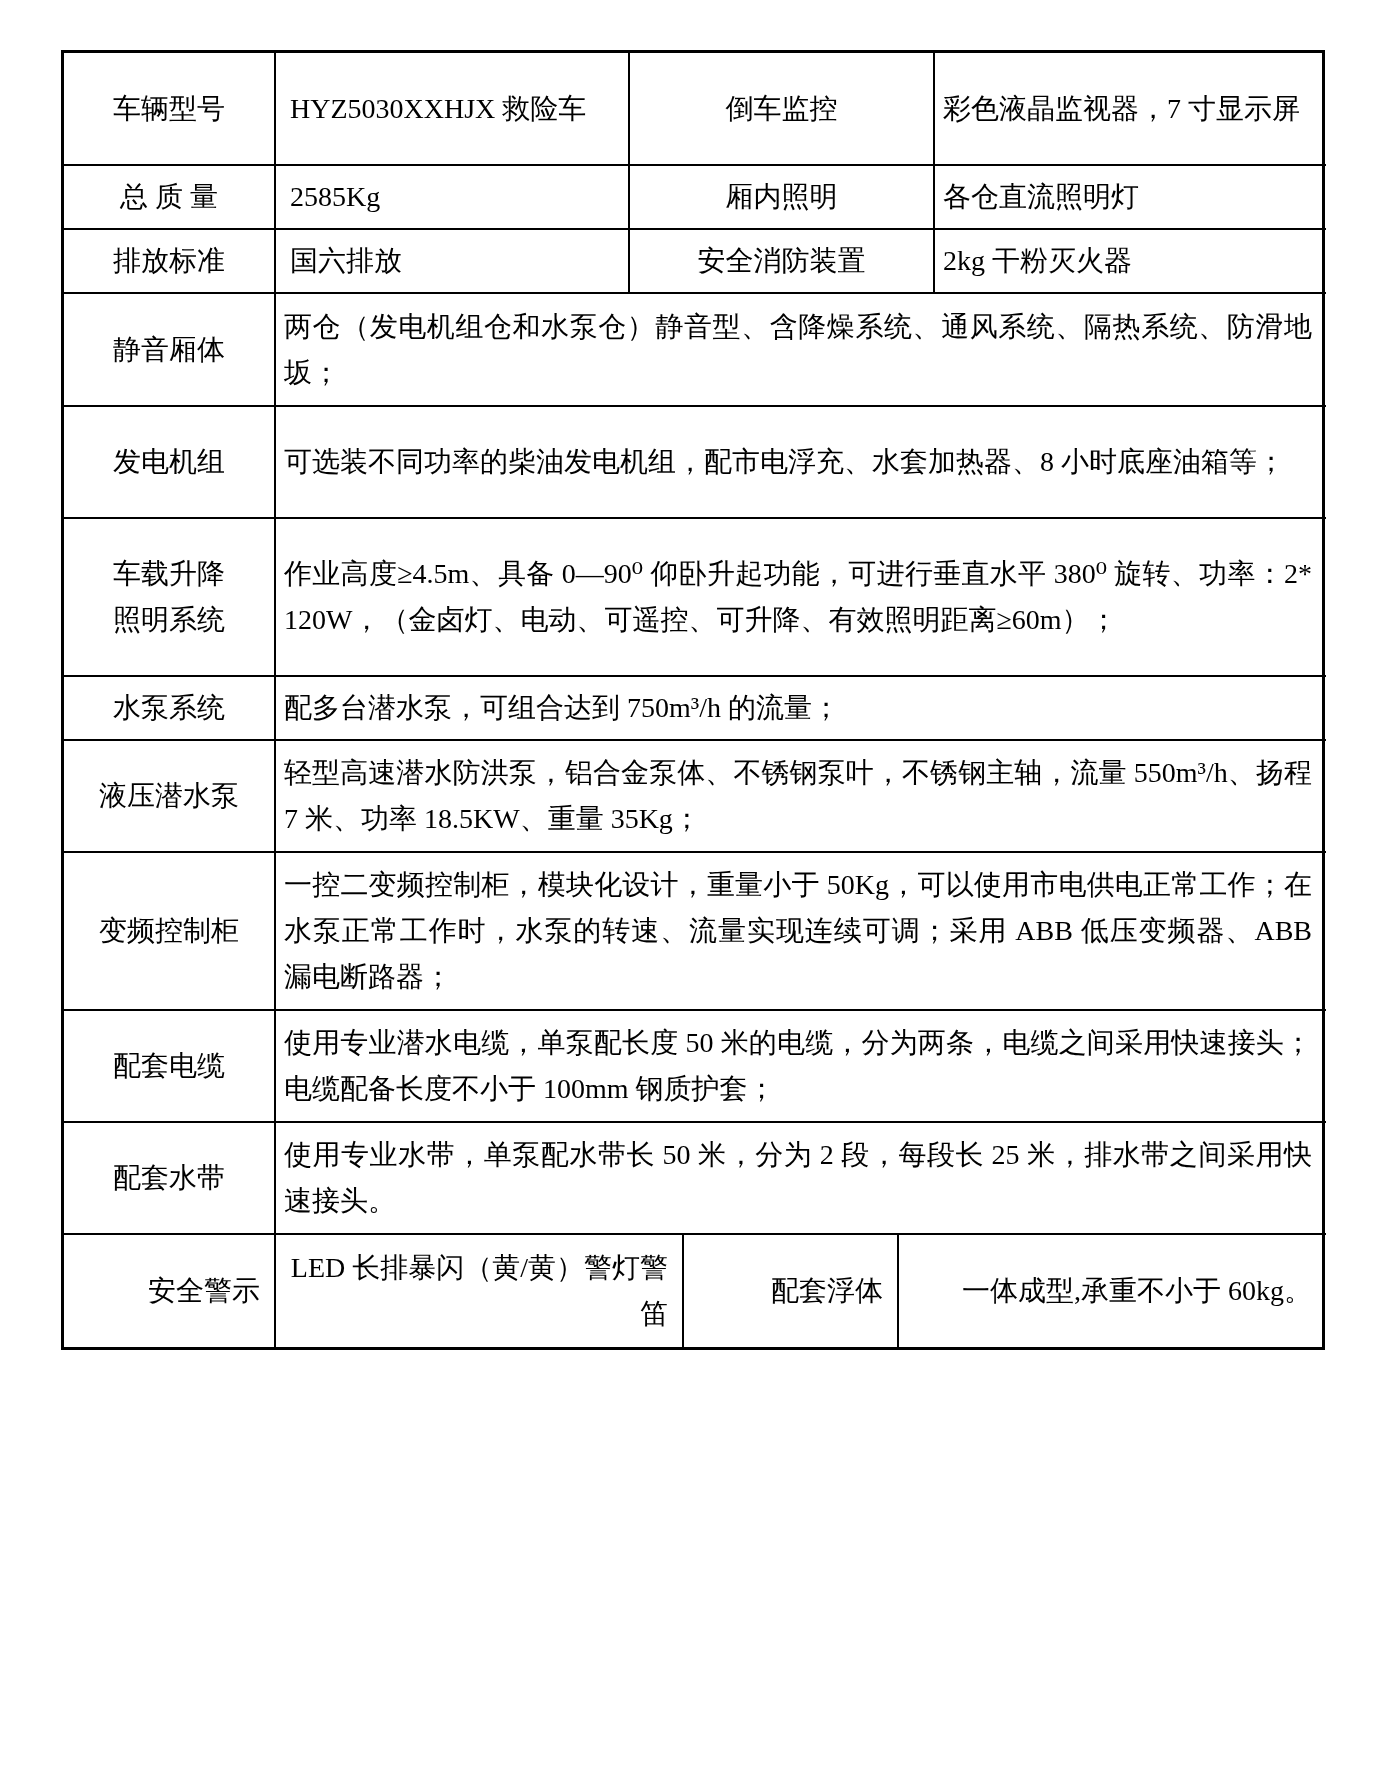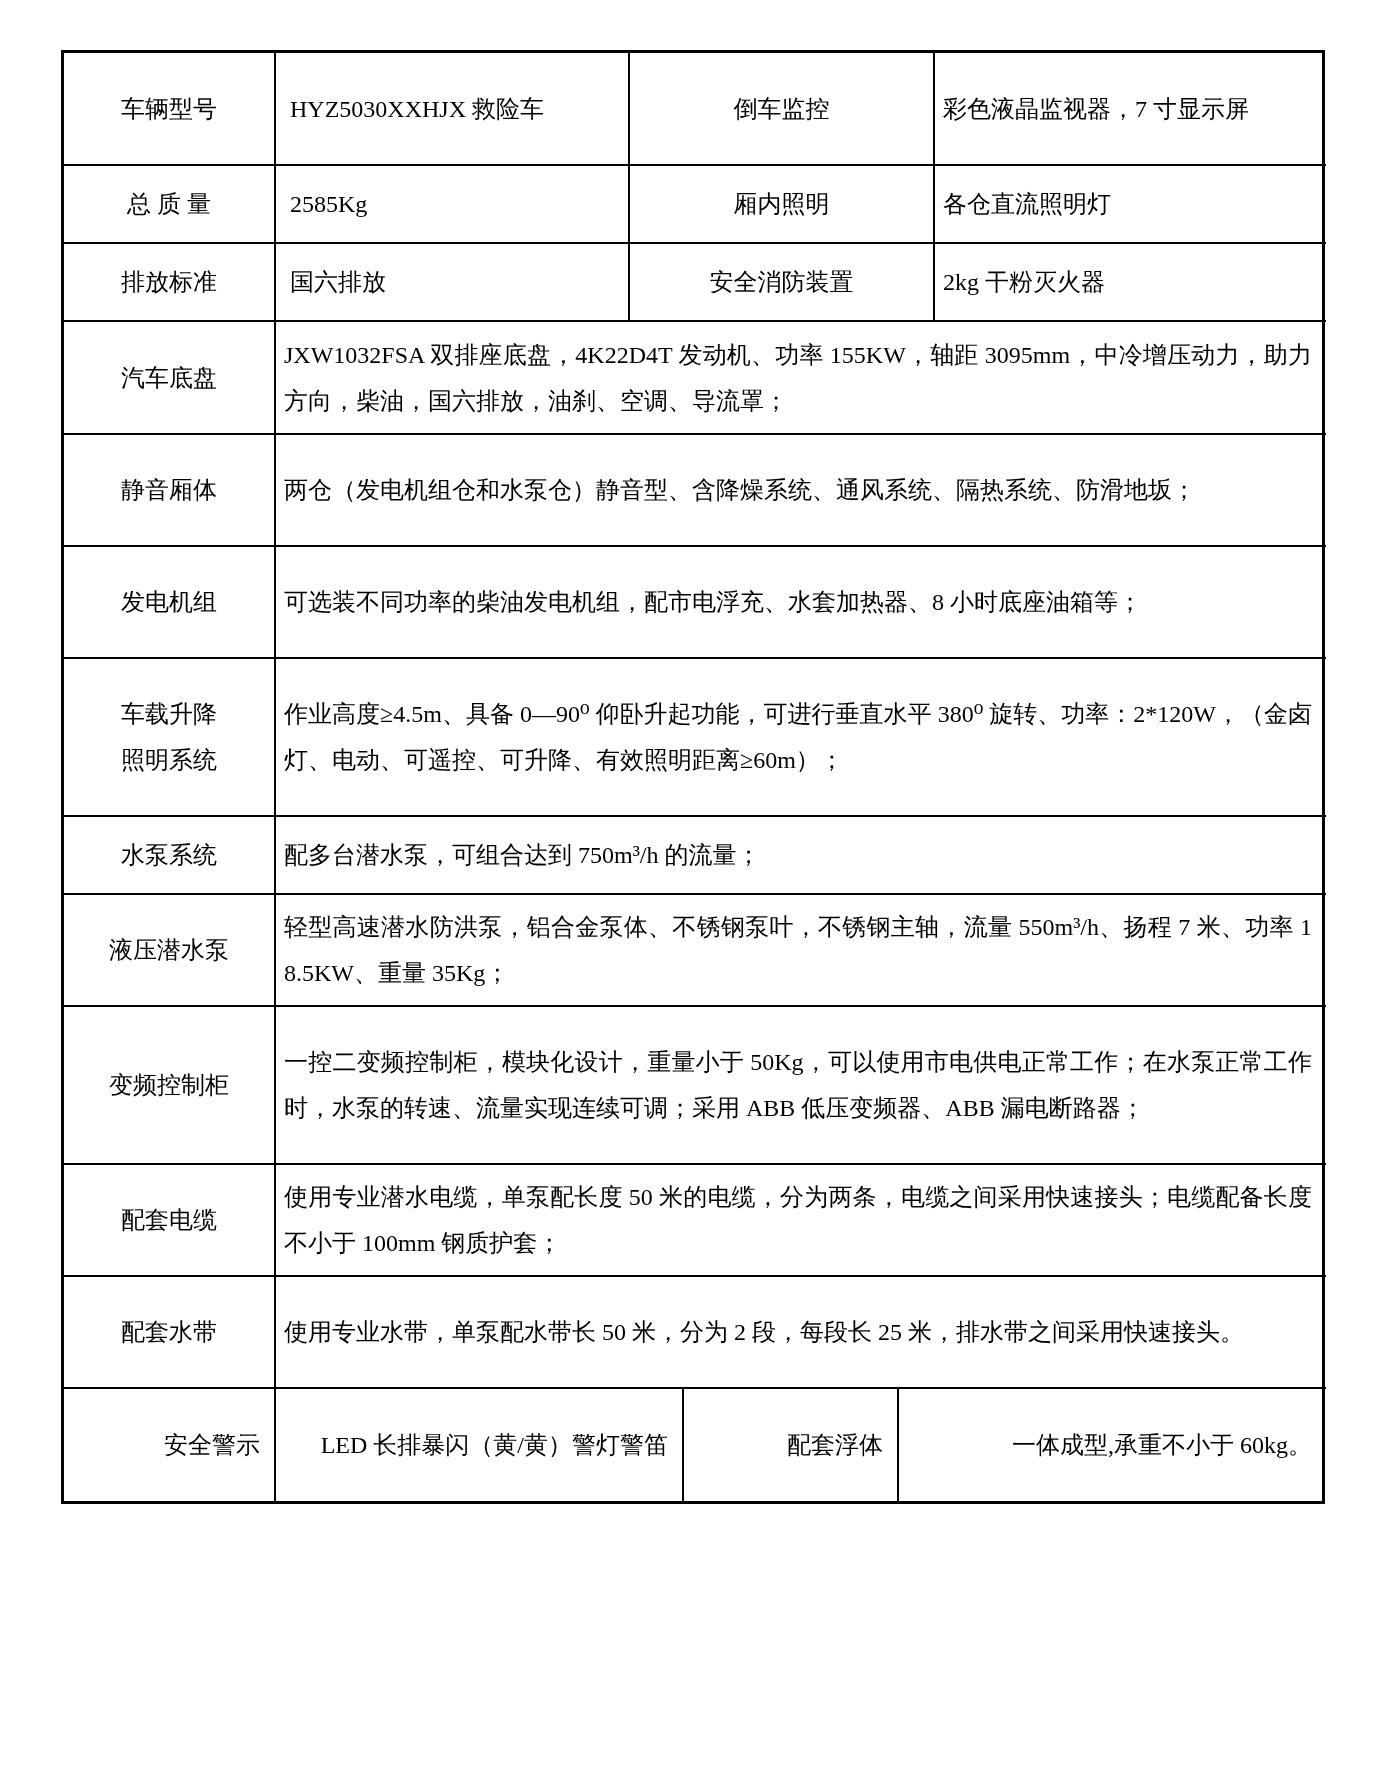--- a/index.html
+++ b/index.html
@@ -27,38 +27,38 @@
   }
   table.spec {
     border-collapse: collapse;
     table-layout: fixed;
     width: 100%;
   }
   table.spec td {
     border-right: 2px solid #000000;
     border-bottom: 2px solid #000000;
     vertical-align: middle;
-    font-size: 24px;
+    font-size: 28px;
     line-height: 46px;
     padding: 8px 14px;
     word-break: break-all;
     overflow-wrap: anywhere;
   }
   table.spec td:last-child { border-right: none; padding-left: 8px; }
   table.spec.last tr:last-child td { border-bottom: none; text-align: right; }
   td.label {
     text-align: center;
     padding: 8px 4px;
     white-space: pre-line;
   }
   td.value {
     text-align: justify;
     white-space: pre-line;
   }
-  tr.rh66  { height: 78px; }
+  tr.rh66  { height: 64px; }
   tr.rh112 { height: 112px; }
   tr.rh158 { height: 158px; }
 </style>
 </head>
 <body>
 
 <div class="doc-page">
   <div class="spec-table-frame">
 
     <table class="spec">
@@ -89,24 +89,20 @@
       </tr>
     </tbody>
       </table>
 
     <table class="spec">
       <colgroup>
         <col style="width:211px">
           <col style="width:1051px">
       </colgroup>
       <tbody>
-          <tr class="rh112">
-        <td class="label">汽车底盘</td>
-        <td class="value">JXW1032FSA 双排座底盘，4K22D4T 发动机、功率 155KW，轴距 3095mm，中冷增压动力，助力方向，柴油，国六排放，油刹、空调、导流罩；</td>
-      </tr>
       <tr class="rh112">
         <td class="label">静音厢体</td>
         <td class="value">两仓（发电机组仓和水泵仓）静音型、含降燥系统、通风系统、隔热系统、防滑地坂；</td>
       </tr>
       <tr class="rh112">
         <td class="label">发电机组</td>
         <td class="value">可选装不同功率的柴油发电机组，配市电浮充、水套加热器、8 小时底座油箱等；</td>
       </tr>
       <tr class="rh158">
         <td class="label">车载升降

